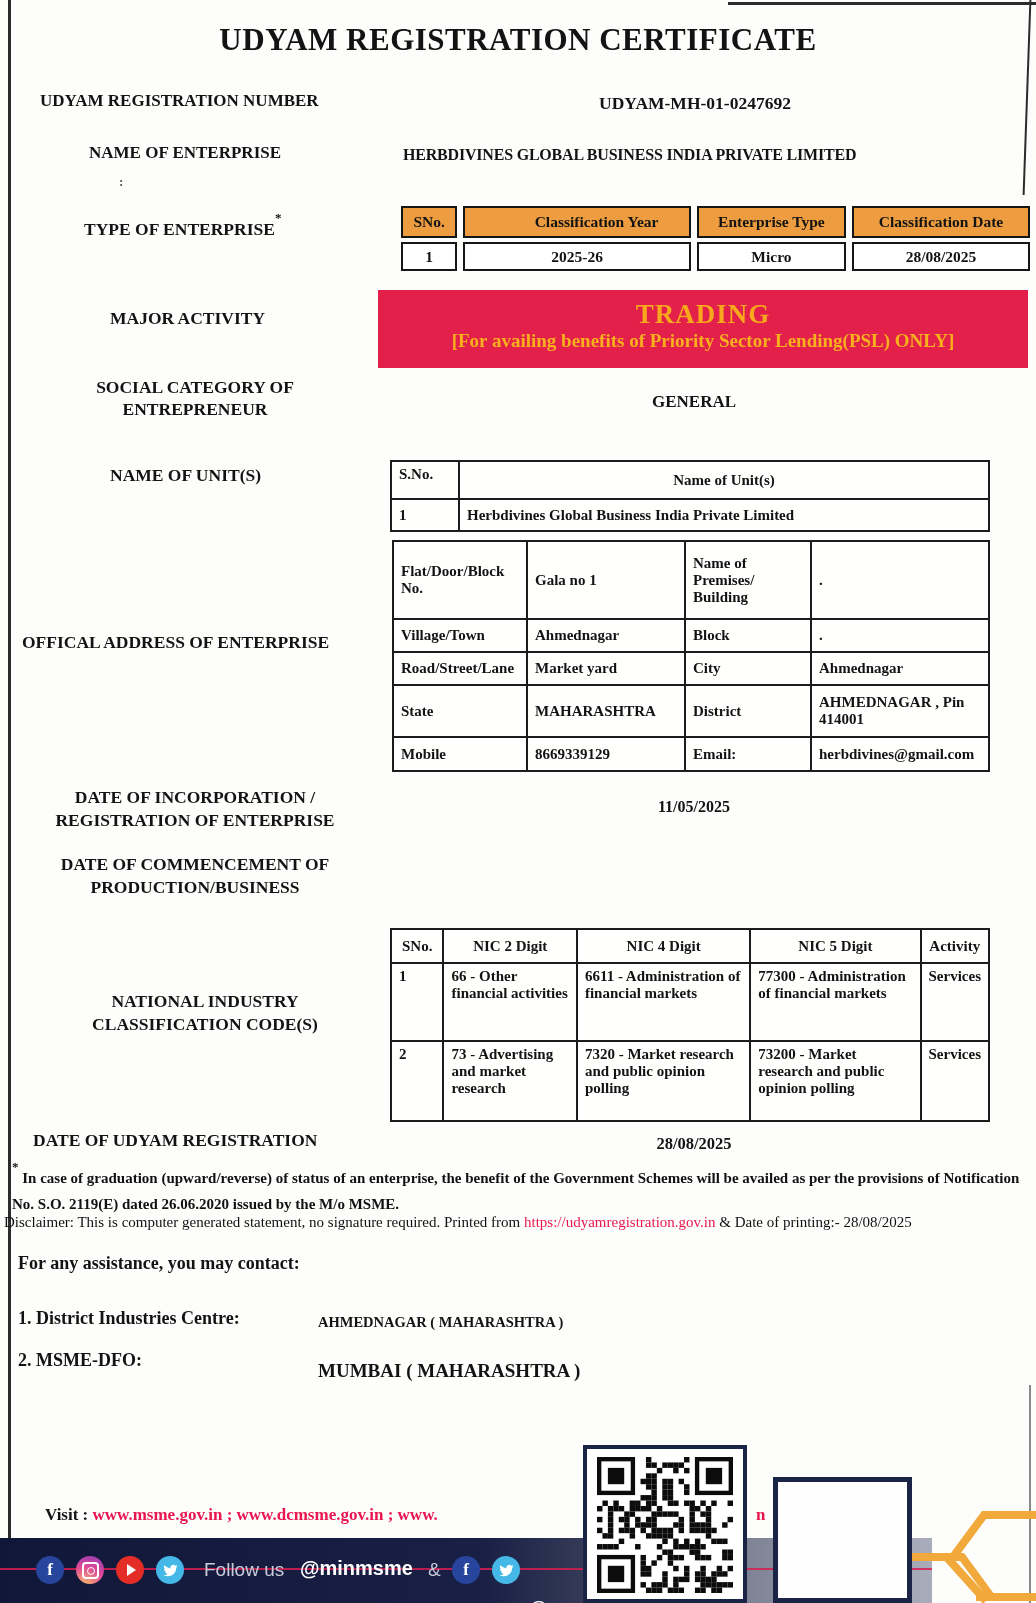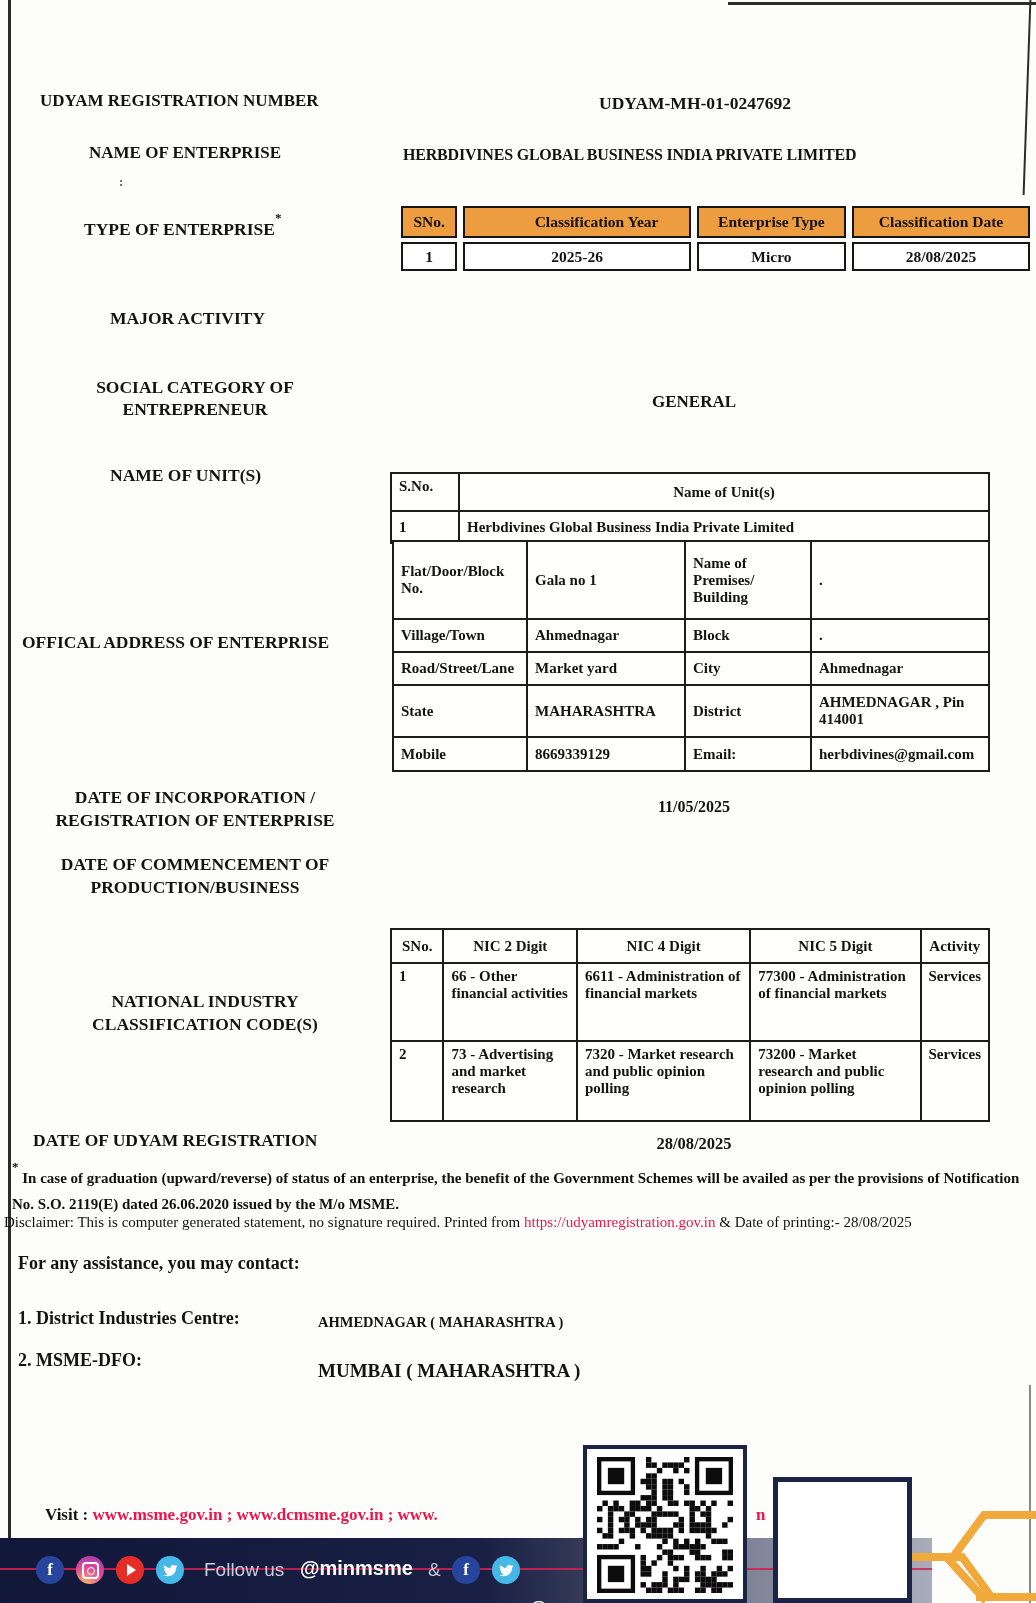--- a/index.html
+++ b/index.html
@@ -40,20 +40,21 @@
 </head>
 <body>
 
 <div class="page">
 
   <div class="abs edge" style="left:8px;top:0;width:2.5px;height:1603px;"></div>
   <div class="abs edge" style="left:728px;top:2px;width:308px;height:3px;"></div>
   <div class="abs edge" style="left:1026px;top:0;width:2px;height:195px;transform:rotate(2deg);"></div>
   <div class="abs" style="left:1029px;top:1385px;width:1.5px;height:218px;background:#898989;"></div>
 
+  <div class="abs lbl ctr" style="left:0;top:22px;width:1036px;font-size:31px;letter-spacing:0.5px;">UDYAM REGISTRATION CERTIFICATE</div>
 
   <div class="abs lbl" style="left:40px;top:91px;font-size:17px;">UDYAM REGISTRATION NUMBER</div>
   <div class="abs lbl ctr" style="left:420px;top:93px;width:550px;font-size:17.5px;">UDYAM-MH-01-0247692</div>
 
   <div class="abs lbl" style="left:89px;top:143px;font-size:17px;">NAME OF ENTERPRISE</div>
   <div class="abs lbl" style="left:403px;top:146px;width:585px;font-size:16px;letter-spacing:-0.2px;">HERBDIVINES GLOBAL BUSINESS INDIA PRIVATE LIMITED</div>
   <div class="abs lbl" style="left:119px;top:174px;font-size:13px;color:#555;">:</div>
 
   <div class="abs lbl" style="left:84px;top:216px;font-size:17.5px;">
     <span>TYPE OF ENTERPRISE</span><sup class="star">*</sup>
@@ -69,29 +70,33 @@
     <tr class="bd">
       <td>1</td>
       <td>2025-26</td>
       <td>Micro</td>
       <td>28/08/2025</td>
     </tr>
   </tbody>
     </table>
 
   <div class="abs lbl" style="left:110px;top:308px;font-size:17.5px;">MAJOR ACTIVITY</div>
+  <div class="abs banner" style="left:378px;top:290px;width:650px;height:78px;">
+    <div class="big" style="margin-top:9px;">TRADING</div>
+    <div class="sub">[For availing benefits of Priority Sector Lending(PSL) ONLY]</div>
+  </div>
 
   <div class="abs lbl ctr" style="left:30px;top:376px;width:330px;font-size:17.5px;line-height:22px;">
     <div>SOCIAL CATEGORY OF</div>
     <div>ENTREPRENEUR</div>
   </div>
   <div class="abs lbl ctr" style="left:400px;top:392px;width:588px;font-size:17px;">GENERAL</div>
 
   <div class="abs lbl" style="left:110px;top:465px;font-size:17.5px;">NAME OF UNIT(S)</div>
-  <table class="abs grid" style="left:390px;top:472px;width:600px;">
+  <table class="abs grid" style="left:390px;top:460px;width:600px;">
     <tbody>
         <tr>
       <td class="top" style="width:52px;height:30px;">S.No.</td>
       <td class="hd">Name of Unit(s)</td>
     </tr>
     <tr>
       <td style="height:26px;">1</td>
       <td>Herbdivines Global Business India Private Limited</td>
     </tr>
   </tbody>

